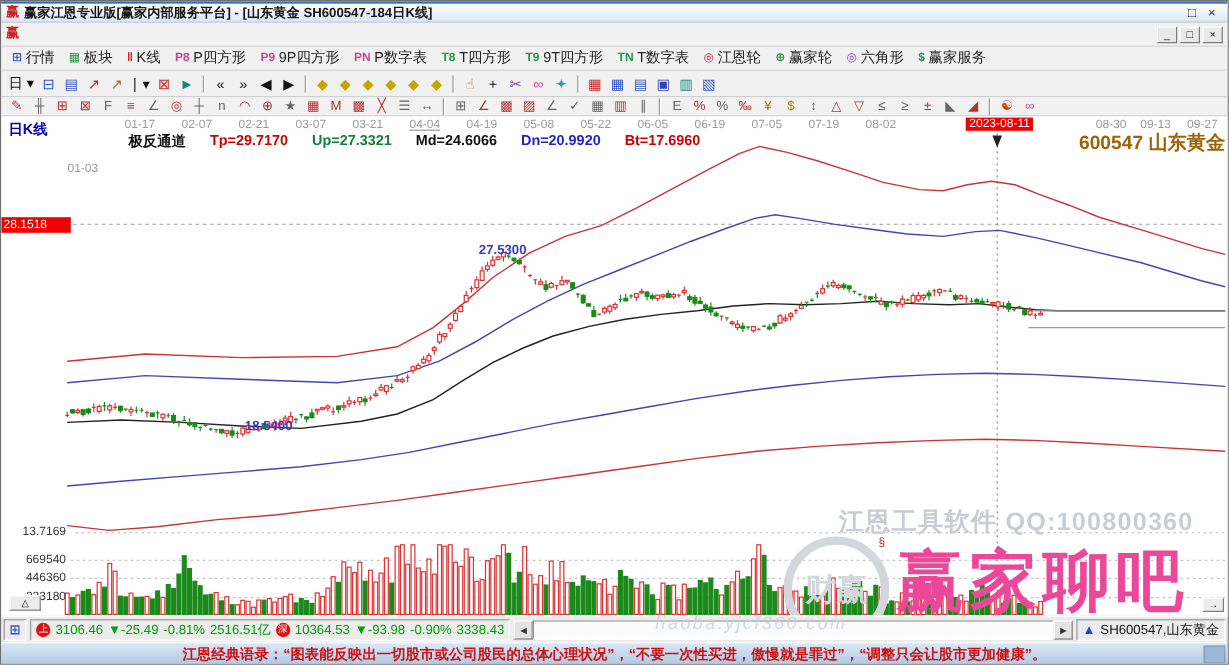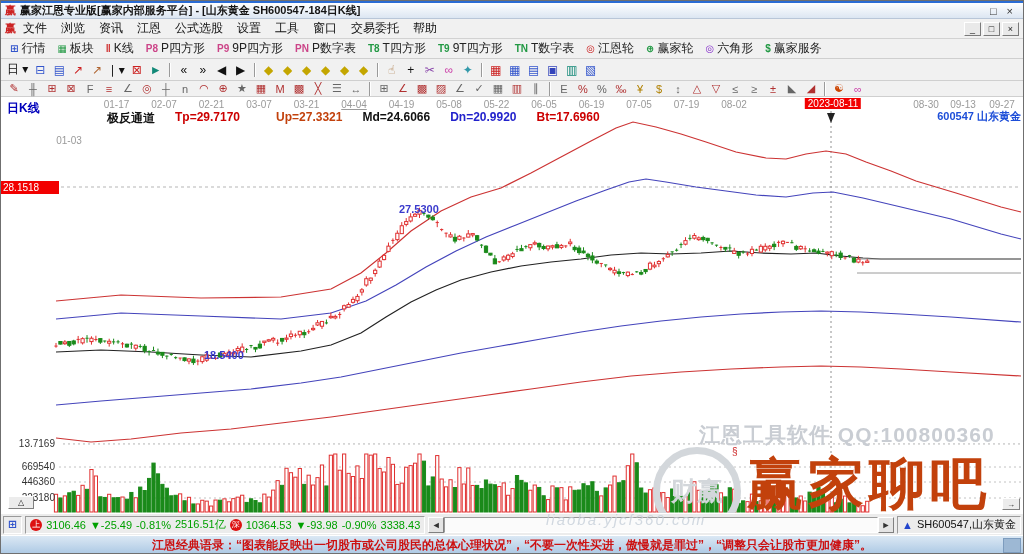--- a/index.html
+++ b/index.html
@@ -21,26 +21,26 @@
 #toolbar2{height:22px;gap:1px}
 #toolbar3{height:16px;gap:1px}
 .tbtn{min-width:18px;height:18px;display:flex;align-items:center;justify-content:center;font-size:12px;padding:0 2px;white-space:nowrap}
 #toolbar3 .tbtn{height:14px;font-size:11px}
 .sep{width:2px;height:14px;border-left:1px solid #9a9a9a;border-right:1px solid #fff;margin:0 3px}
 #chart{position:relative;width:1024px;height:416px;background:#fff;overflow:hidden}
 .dlab{position:absolute;top:2px;font-size:10px;color:#9a9a9a;transform:translateX(-50%);white-space:nowrap}
 .curdate{position:absolute;top:1px;background:#f20000;color:#fff;font-size:10px;padding:0 3px;transform:translateX(-50%);white-space:nowrap}
 #klabel{position:absolute;left:6px;top:3px;color:#0000bb;font-weight:bold;font-size:12px}
 #legend{position:absolute;left:62px;top:13px;display:flex;gap:20px;font-size:12px;font-weight:bold;white-space:nowrap}
-#stocklabel{position:absolute;right:4px;top:12px;color:#1d4ed8;font-weight:bold;font-size:11px}
+#stocklabel{position:absolute;right:4px;top:12px;color:#a16207;font-weight:bold;font-size:16px}
 .pricebox{position:absolute;left:0;top:84px;width:58px;background:#f20000;color:#fff;font-size:10px;padding:1px 2px}
 .axlab{position:absolute;width:54px;text-align:right;font-size:10px;color:#333}
 .bluelab{position:absolute;font-size:11px;font-weight:bold;color:#3a3acc}
 .wm1{position:absolute;left:698px;top:324px;font-size:21px;font-weight:bold;color:#c9cdd3;letter-spacing:1px;white-space:nowrap}
-.wm2{position:absolute;left:746px;top:350px;font-size:56px;font-weight:bold;color:#c2410c;letter-spacing:5px;white-space:nowrap}
+.wm2{position:absolute;left:746px;top:350px;font-size:56px;font-weight:bold;color:#ec4899;letter-spacing:5px;white-space:nowrap}
 .wmlogo{position:absolute;left:652px;top:350px;width:88px;height:88px;border:7px solid #d3d7db;border-radius:50%;display:flex;align-items:center;justify-content:center;font-size:26px;font-weight:bold;color:#d3d7db}
 .wm3{position:absolute;left:545px;top:-3px;font-size:15px;color:#c7d0da;font-style:italic;letter-spacing:2px;opacity:.8}
 .chartbtn{position:absolute;background:#ececec;border:1px solid;border-color:#fff #808080 #808080 #fff;font-size:8px;color:#222;display:flex;align-items:center;justify-content:center}
 #statusbar{height:22px;display:flex;align-items:center;background:#ececec;border-top:1px solid #fff;font-size:11px;gap:3px;padding:0 2px;position:relative}
 .sb-cell{height:18px;display:flex;align-items:center;gap:4px;padding:0 4px;border:1px solid;border-color:#9a9a9a #fff #fff #9a9a9a;background:#ececec}
 .idx{color:#00a000;white-space:nowrap}
 .cicon{width:12px;height:12px;border-radius:50%;background:#dd1111;color:#fff;font-size:8px;line-height:12px;text-align:center;flex:0 0 auto}
 .gicon{font-size:11px;color:#3355cc;font-weight:bold}
 .sb-scroll{flex:1;height:16px;display:flex;align-items:center}
 .sb-arrow{width:16px;height:16px;background:#e4e4e4;border:1px solid;border-color:#fff #808080 #808080 #fff;font-size:9px;text-align:center;line-height:14px;color:#333}
@@ -57,32 +57,20 @@
     <span class="app-icon">赢</span>
     <span class="title-text">赢家江恩专业版[赢家内部服务平台] - [山东黄金  SH600547-184日K线]</span>
     <span class="tb-ctl">
       <span>□</span>
       <span>×</span>
     </span>
   </div>
 
   <div class="menubar">
     <span class="app-icon">赢</span>
-    <span id="menuitems" style="display:flex">
-        <span class="menu-item">文件</span>
-        <span class="menu-item">浏览</span>
-        <span class="menu-item">资讯</span>
-        <span class="menu-item">江恩</span>
-        <span class="menu-item">公式选股</span>
-        <span class="menu-item">设置</span>
-        <span class="menu-item">工具</span>
-        <span class="menu-item">窗口</span>
-        <span class="menu-item">交易委托</span>
-        <span class="menu-item">帮助</span>
-      </span>
     <span class="mdi-btns">
       <span class="mdi-btn">_</span>
       <span class="mdi-btn">□</span>
       <span class="mdi-btn">×</span>
     </span>
   </div>
 
   <div id="toolbar1" class="toolbar">
       <span class="tb1-item">
         <span class="tb1-icon" style="color: rgb(51, 85, 204);">⊞</span>
@@ -796,21 +784,21 @@
         <rect x="864.6389999999999" y="164.07186286266324" width="3.2" height="1.3759232282265543" fill="#ffffff" stroke="#e03030" stroke-width="1"></rect>
         <rect x="864.6389999999999" y="404.2862438243517" width="3.2" height="10.713756175648308" fill="#ffffff" stroke="#e03030" stroke-width="1"></rect>
         <text x="731" y="358" fill="#cc2222" font-size="10">§</text>
       </svg>
 
     <div id="klabel">日K线</div>
     
     <div id="legend">
         <span style="color: rgb(17, 17, 17); margin-left: 44px;">极反通道</span>
         <span style="color: rgb(204, 0, 0);">Tp=29.7170</span>
-        <span style="color: #c2410c; margin-left: 16px;">Up=27.3321</span>
+        <span style="color: #15803d;">Up=27.3321</span>
         <span style="color: rgb(17, 17, 17);">Md=24.6066</span>
         <span style="color: rgb(34, 34, 204);">Dn=20.9920</span>
         <span style="color: rgb(204, 0, 0);">Bt=17.6960</span>
       </div>
     <div id="stocklabel">600547  山东黄金</div>
 
     <div class="pricebox">28.1518</div>
     <div class="axlab" style="left:0;top:341px">13.7169</div>
     <div class="axlab" style="left:0;top:364px">669540</div>
     <div class="axlab" style="left:0;top:379px">446360</div>

